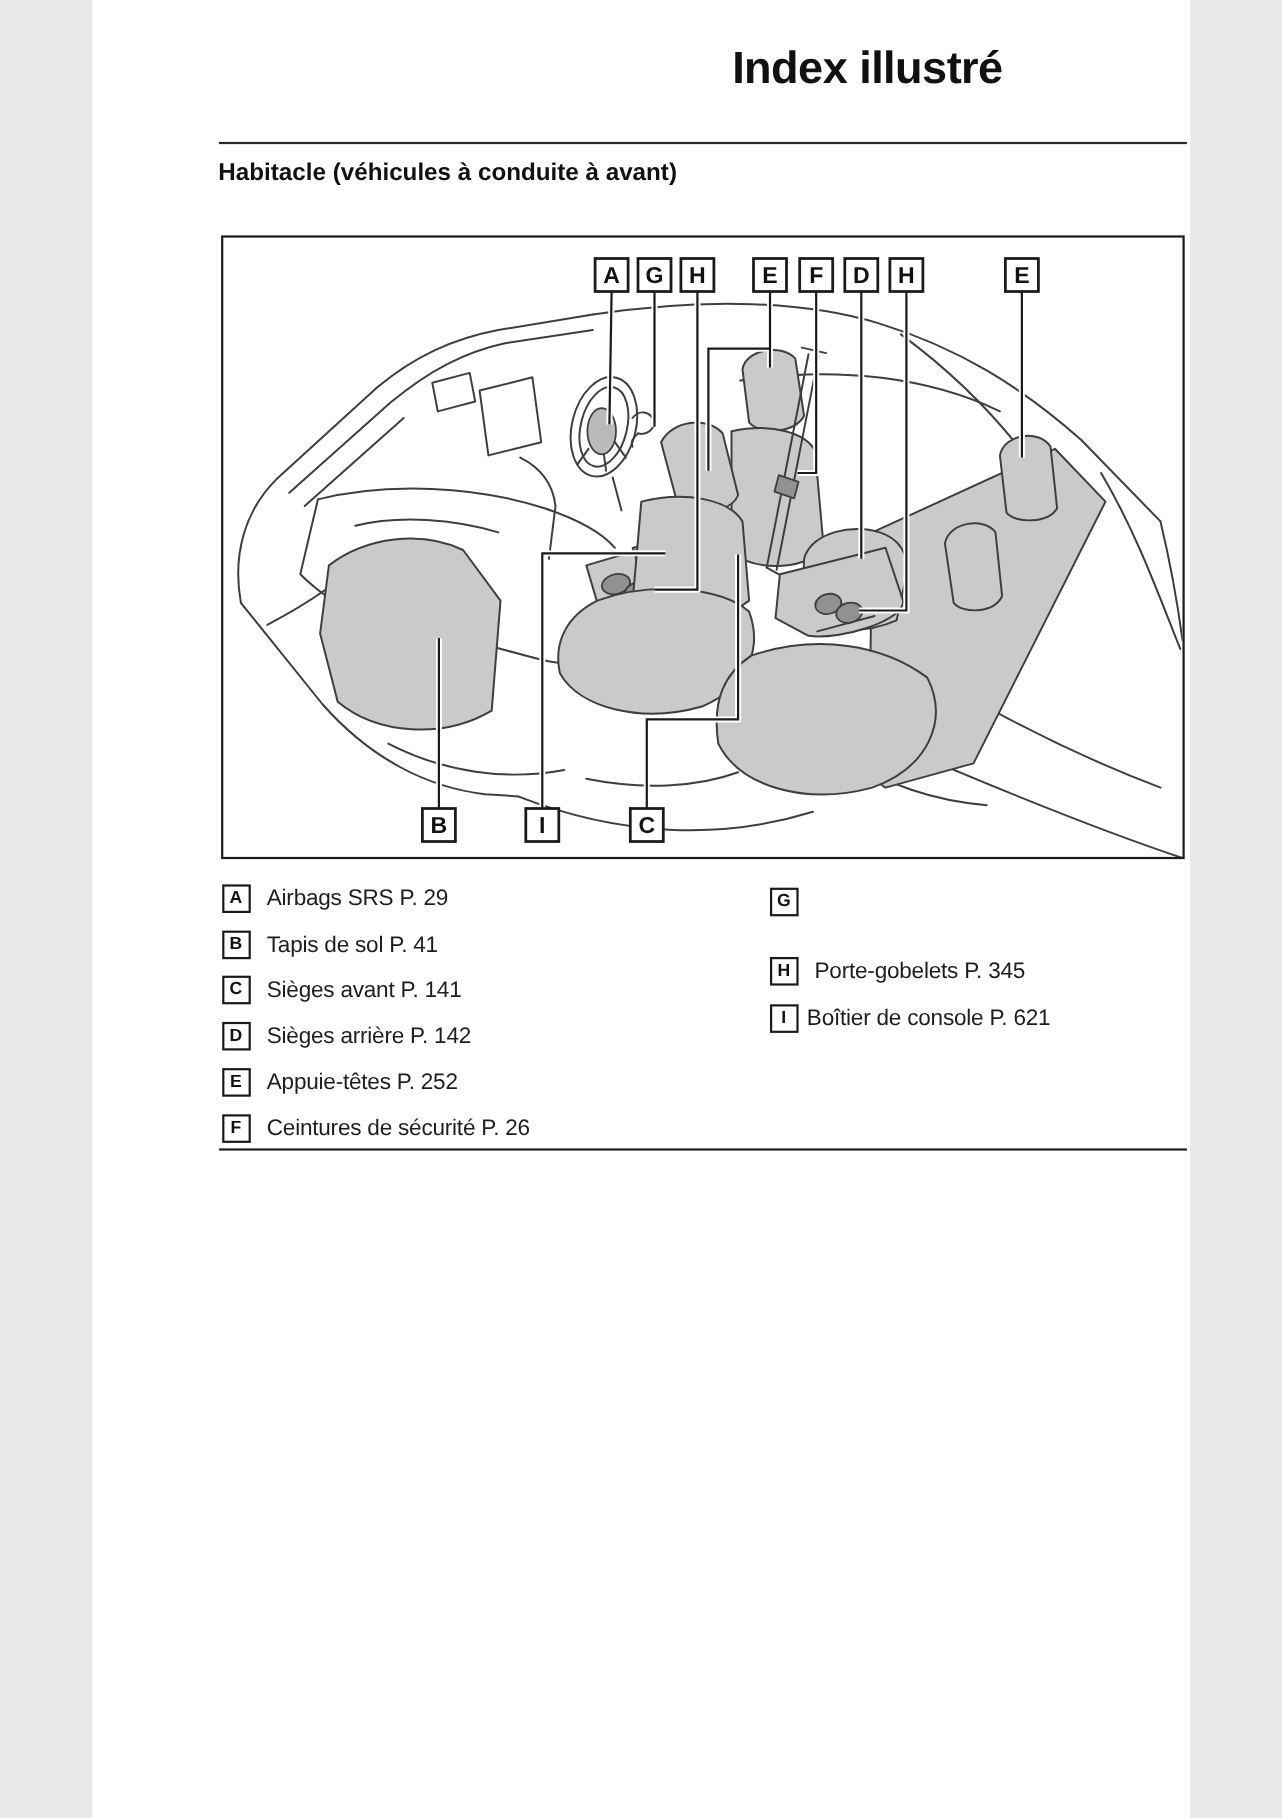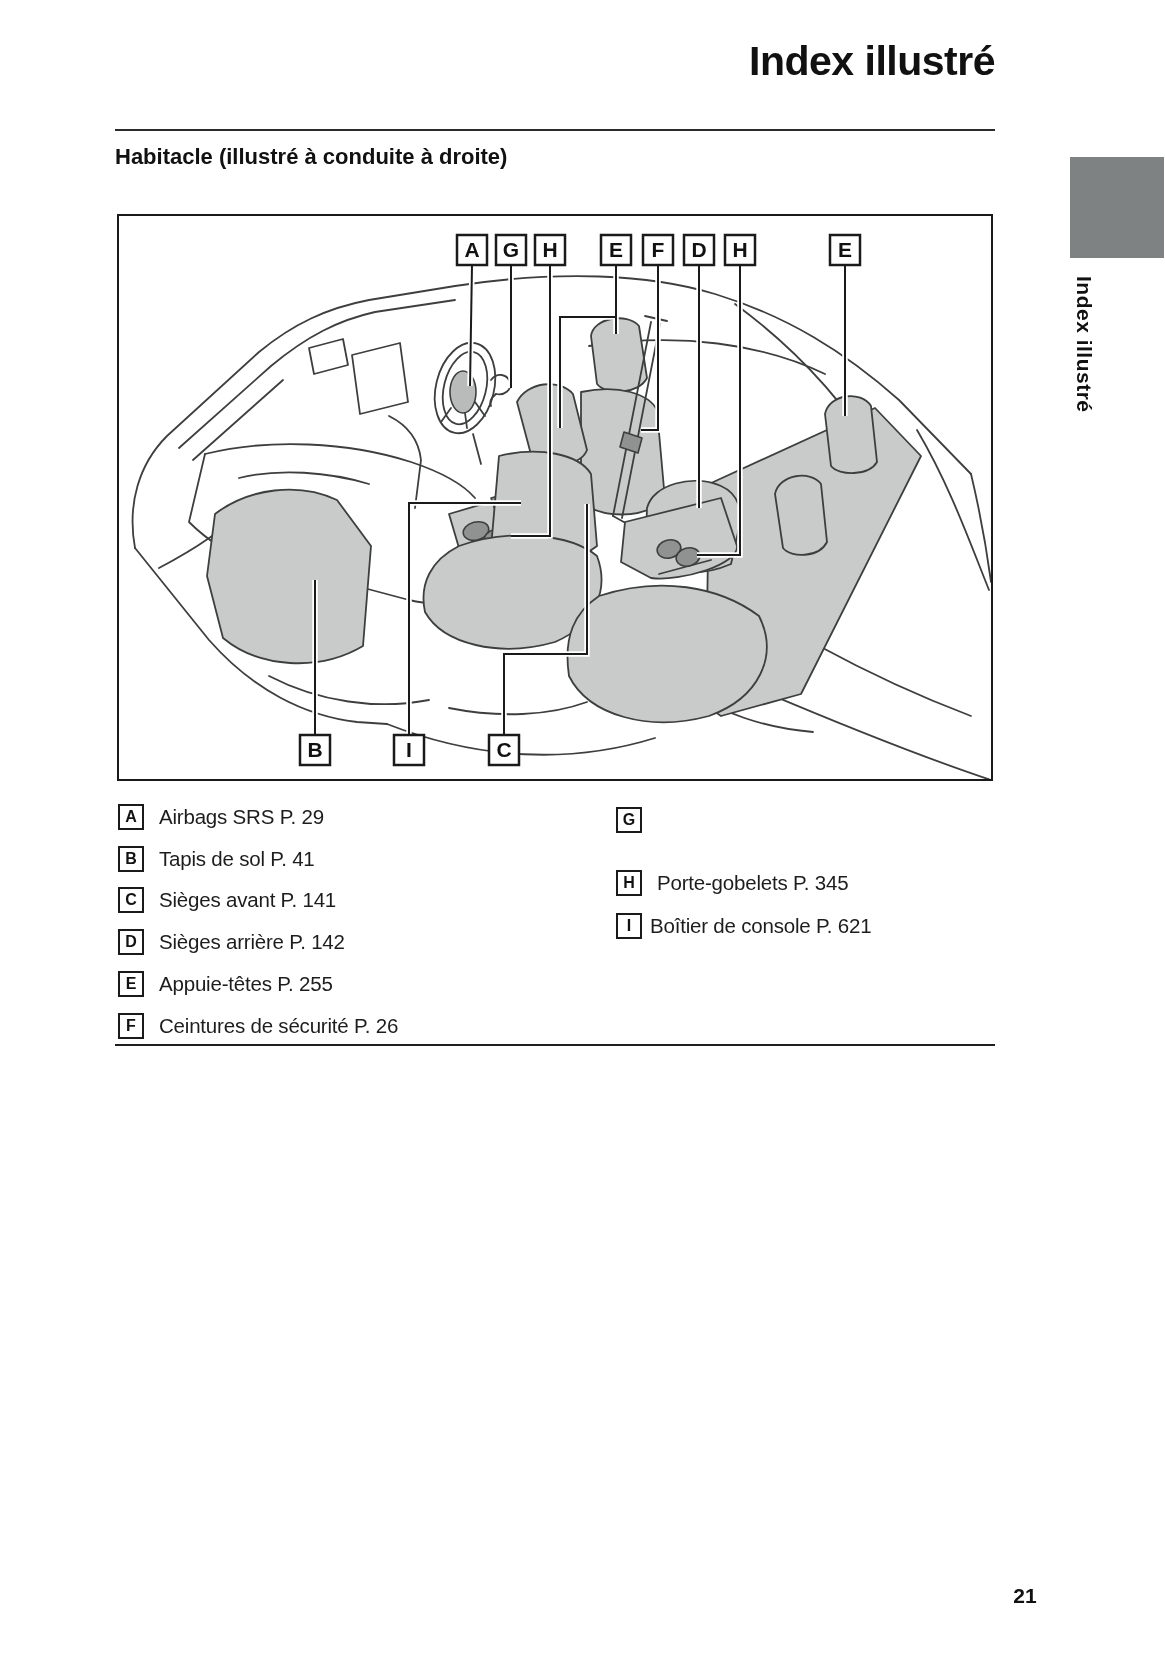--- a/index.html
+++ b/index.html
@@ -1,18 +1,18 @@
 <!DOCTYPE html>
 <html><head>
 <meta charset="utf-8">
 <style>
   html,body{margin:0;padding:0;background:#e8e8e8;}
   .page{
     position:relative;
-    width:1165px;height:1653px;
+    width:998px;height:1653px;
     background:#ffffff;
     font-family:"Liberation Sans",sans-serif;
     color:#1a1a1a;
     overflow:hidden;
     margin:0 auto;
   }
   .doc-title{
     position:absolute; top:38px; right:170px;
     font-size:41px; font-weight:800; letter-spacing:-0.5px; color:#111;
   }
@@ -72,21 +72,21 @@
   .callout-rect{fill:#ffffff;stroke:#1a1a1a;stroke-width:2.5;}
   .callout-letter{font-family:"Liberation Sans",sans-serif;font-size:21px;font-weight:700;fill:#111;text-anchor:middle;}
 </style>
 </head>
 <body>
 
 <div class="page">
 
   <div class="doc-title">Index illustré</div>
   <div class="title-rule"></div>
-  <div class="section-heading">Habitacle (illustré à conduite à droite)</div>
+  <div class="section-heading">Habitacle (véhicules à conduite à avant)</div>
 
   <div class="side-tab"></div>
   <div class="side-tab-label">Index illustré</div>
 
   <div class="diagram-frame">
     <svg viewBox="0 0 872 563" preserveAspectRatio="none">
 
       <g>
         <path class="art" d="M16,332 C8,288 20,248 48,220 L140,136 C174,108 208,92 250,84 L336,70"></path>
         <path class="art" d="M336,70 C440,54 530,58 596,78 C668,100 726,136 780,184 L852,258"></path>
@@ -234,21 +234,21 @@
   <div class="legend-row" style="left:118px; top:886px;">
     <div class="letter-box">C</div>
     <div class="legend-text">Sièges avant P. 141</div>
   </div>
   <div class="legend-row" style="left:118px; top:928px;">
     <div class="letter-box">D</div>
     <div class="legend-text">Sièges arrière P. 142</div>
   </div>
   <div class="legend-row" style="left:118px; top:970px;">
     <div class="letter-box">E</div>
-    <div class="legend-text">Appuie-têtes P. 255</div>
+    <div class="legend-text">Appuie-têtes P. 252</div>
   </div>
   <div class="legend-row" style="left:118px; top:1012px;">
     <div class="letter-box">F</div>
     <div class="legend-text">Ceintures de sécurité P. 26</div>
   </div>
 
   <div class="legend-row" style="left:616px; top:806px;">
     <div class="letter-box">G</div>
   </div>
   <div class="legend-row" style="left:616px; top:869px;">

